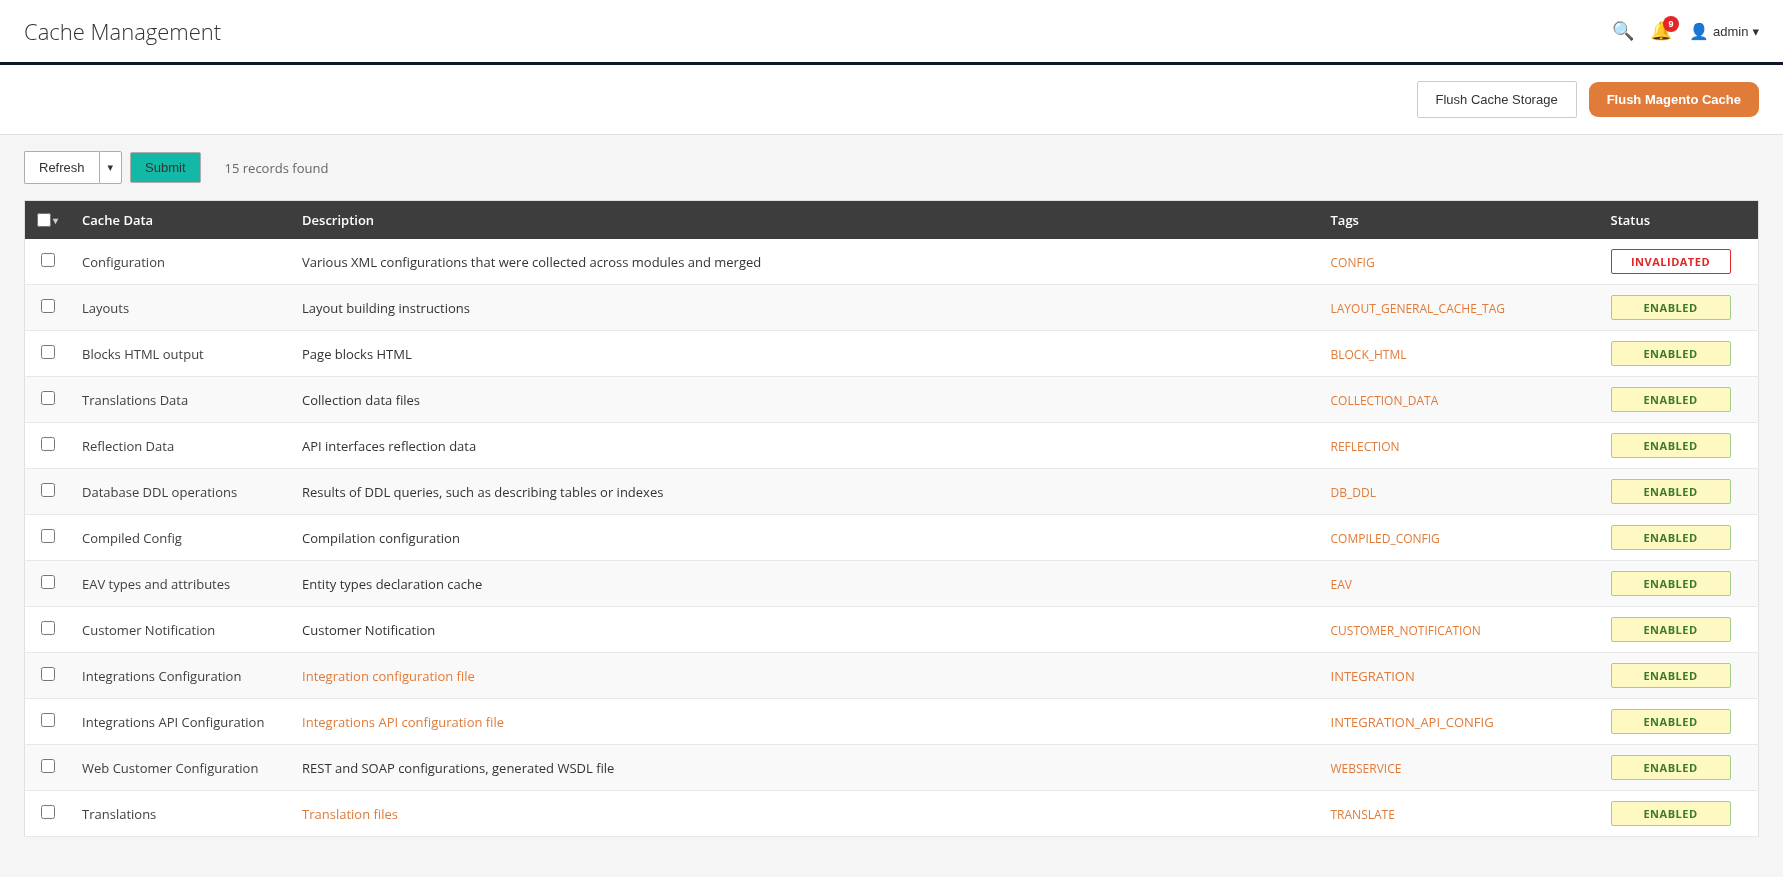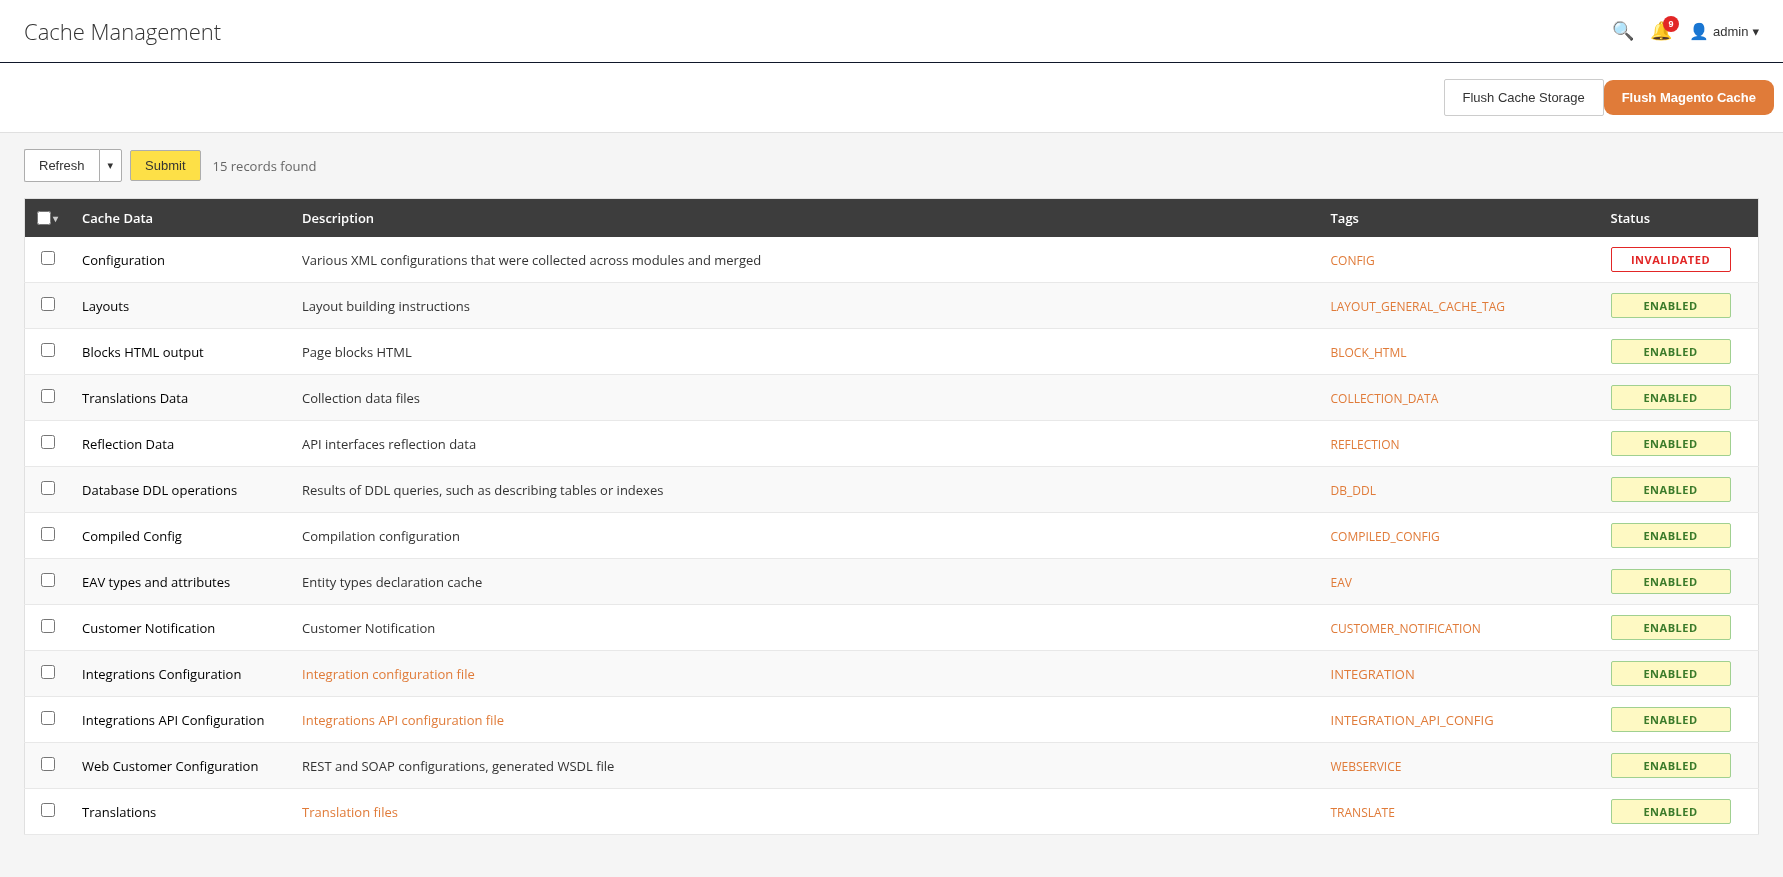--- a/index.html
+++ b/index.html
@@ -2,21 +2,21 @@
 <html><head>
   <meta charset="utf-8">
   <style>
     * { box-sizing: border-box; margin: 0; padding: 0; }
     body { font-family: 'Open Sans', Arial, sans-serif; font-size: 13px; background: #f5f5f5; color: #333; }
 
     
     .page-header {
       background: #fff;
       padding: 16px 24px;
-      border-bottom: 1px solid #0f172a;
+      border-bottom: 3px solid #0f172a;
       display: flex;
       align-items: center;
       justify-content: space-between;
     }
     .page-title {
       font-size: 22px;
       font-weight: 300;
       color: #333;
     }
     .header-right {
@@ -38,25 +38,26 @@
       font-weight: bold;
     }
     .user-btn {
       background: none; border: none; cursor: pointer; font-size: 13px; color: #333; display: flex; align-items: center; gap: 4px;
     }
     .user-icon { font-size: 16px; color: #666; }
 
     
     .action-bar {
       background: #fff;
-      padding: 16px 9px;
+      padding: 16px 24px;
       display: flex;
       align-items: center;
       justify-content: flex-end;
       border-bottom: 1px solid #e0e0e0;
+      gap: 12px;
     }
     .flush-cache-storage-btn {
       background: #fff; border: 1px solid #ccc; color: #333;
       padding: 10px 18px; font-size: 13px; cursor: pointer; border-radius: 2px;
     }
     .flush-magento-btn {
       background: #e07b39; border: none; color: #fff;
       padding: 10px 18px; font-size: 13px; font-weight: 600; cursor: pointer; border-radius: 9px;
     }
 
@@ -73,25 +74,25 @@
     .refresh-btn {
       background: #fff; border: 1px solid #adadad; color: #333;
       padding: 8px 14px; font-size: 13px; cursor: pointer; border-radius: 2px 0 0 2px;
       border-right: none;
     }
     .refresh-dropdown-btn {
       background: #fff; border: 1px solid #adadad; color: #333;
       padding: 7px 8px; font-size: 11px; cursor: pointer; border-radius: 0 2px 2px 0;
     }
     .submit-btn {
-      background: #fde047; border: 1px solid #adadad; color: #333;
+      background: #14b8a6; border: 1px solid #adadad; color: #333;
       padding: 7px 14px; font-size: 13px; cursor: pointer; border-radius: 2px;
     }
     .records-count {
-      color: #666; font-size: 13px; margin-left: 4px;
+      color: #666; font-size: 13px; margin-left: 16px;
     }
 
     
     .table-container {
       padding: 0 24px 24px;
     }
     table {
       width: 100%;
       border-collapse: collapse;
       background: #fff;
@@ -121,21 +122,21 @@
 
     tbody td {
       padding: 10px 12px;
       border-bottom: 1px solid #e8e8e8;
       font-size: 13px;
       vertical-align: middle;
     }
     tbody td.col-check { text-align: center; }
 
     .cache-type-link {
-      color: #000000; text-decoration: none; cursor: pointer; margin-top: 27px;
+      color: #404040; text-decoration: none; cursor: pointer; margin-top: 27px;
     }
 
     .desc-link {
       color: #e07b39; text-decoration: none; cursor: pointer;
     }
 
     .tag-text {
       color: #e07b39; font-size: 12px;
     }
 

